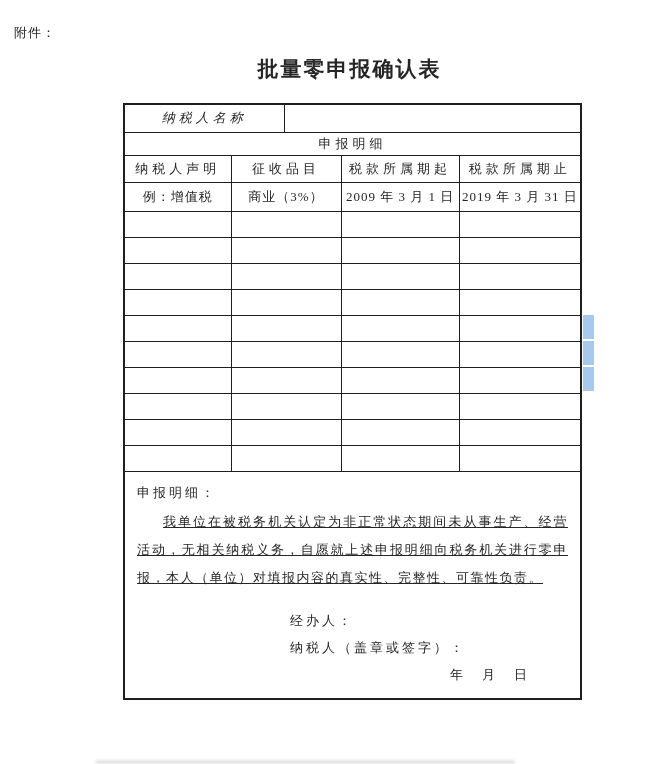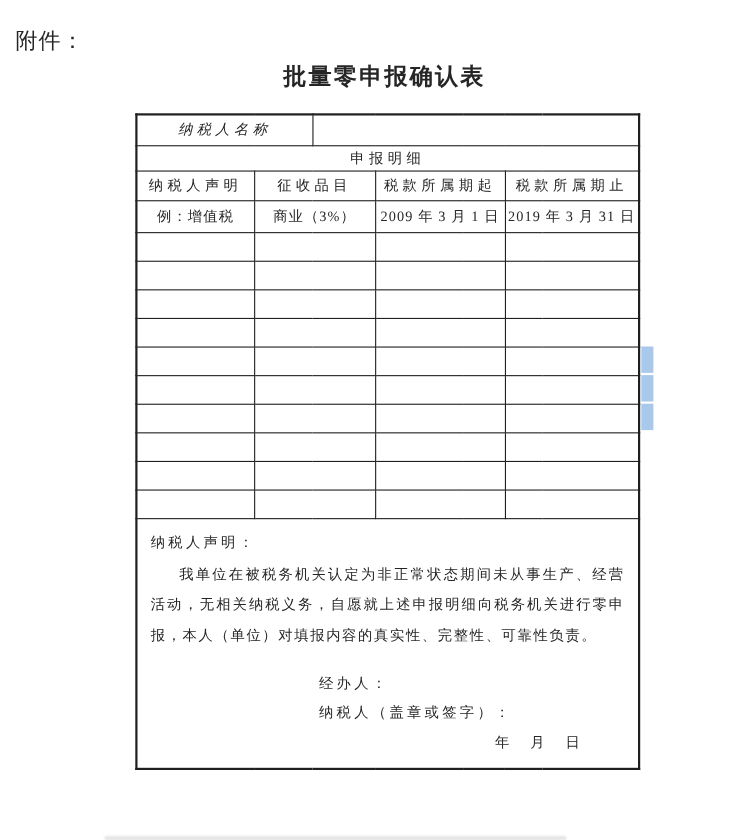--- a/index.html
+++ b/index.html
@@ -8,21 +8,21 @@
     position: relative;
     font-family: "Liberation Serif", "DejaVu Serif", serif;
     color: #262626;
     font-size: 13px;
   }
 
   .attachment {
     position: absolute;
     left: 14px;
     top: 24px;
-    font-size: 20px;
+    font-size: 13px;
     letter-spacing: 1px;
   }
 
   .doc-title {
     position: absolute;
     top: 55px;
     left: 0;
     width: 100%;
     padding-left: 32px;
     text-align: center;
@@ -66,20 +66,21 @@
     padding: 9px 12px 10px 12px;
   }
   .decl-label { letter-spacing: 3px; line-height: 23px; }
   .decl-body  {
     margin-top: 4px;
     text-indent: 2em;
     letter-spacing: 1.5px;
     line-height: 28px;
     text-align: justify;
     font-size: 13px;
+    text-decoration: underline;
   }
   .sig-block  { margin: 15px 0 0 153px; line-height: 27px; letter-spacing: 3px; }
   .date-line  { margin-left: 313px; line-height: 27px; letter-spacing: 3px; }
 
   .scrollbar {
     position: absolute;
     left: 583px;
     top: 315px;
     width: 11px;
     height: 76px;
@@ -206,21 +207,21 @@
   </tr>
 
   <tr class="r-empty">
     <td></td>
     <td colspan="2"></td>
     <td colspan="2"></td>
     <td colspan="2"></td>
   </tr>
 <tr class="r-decl" id="declaration-row">
       <td colspan="7" class="decl-cell">
-        <div class="decl-label">纳税人声明：</div>
+        <div class="decl-label">申报明细：</div>
         <div class="decl-body">我单位在被税务机关认定为非正常状态期间未从事生产、经营活动，无相关纳税义务，自愿就上述申报明细向税务机关进行零申报，本人（单位）对填报内容的真实性、完整性、可靠性负责。</div>
         <div class="sig-block">
           <div>经办人：</div>
           <div>纳税人（盖章或签字）：</div>
         </div>
         <div class="date-line">年　月　日</div>
       </td>
     </tr>
   </tbody>
 </table>

